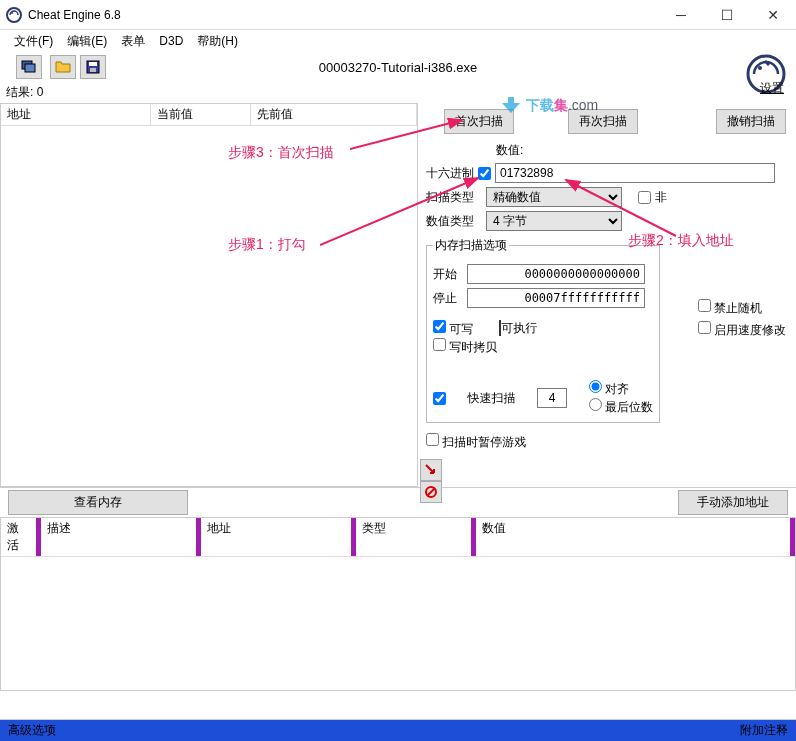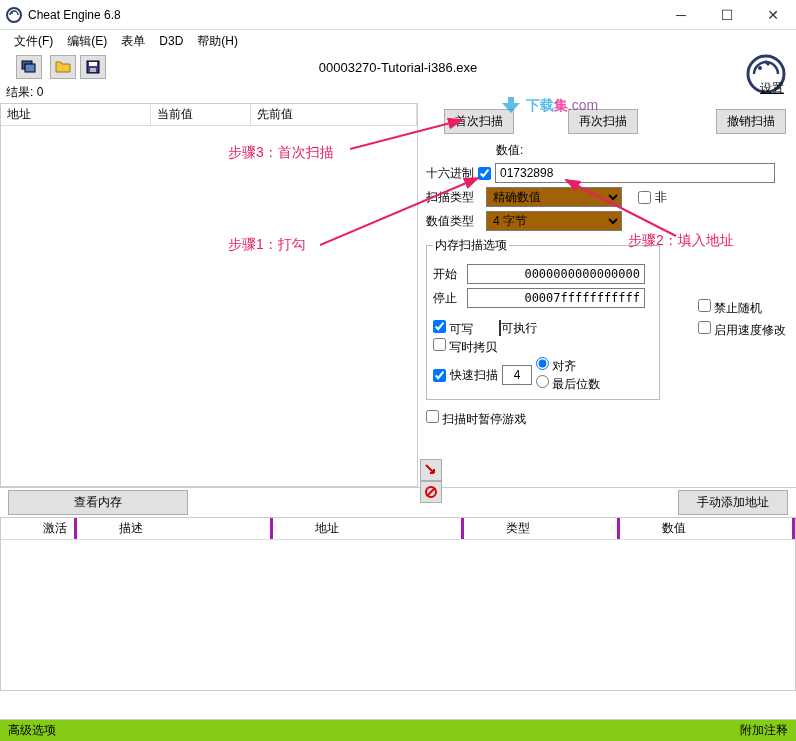--- a/index.html
+++ b/index.html
@@ -24,46 +24,46 @@
 .addr-table .th:nth-child(1) { width: 150px; }
 .addr-table .th:nth-child(2) { width: 100px; }
 .addr-table .th:nth-child(3) { flex: 1; }
 .right-panel { flex: 1; padding: 4px 8px; position: relative; }
 .btn { background: #e1e1e1; border: 1px solid #adadad; padding: 3px 10px; font-size: 12px; cursor: pointer; }
 .scan-btns { display: flex; gap: 54px; margin-bottom: 6px; margin-left: 18px; margin-top: 2px; }
 .row { display: flex; align-items: center; margin: 4px 0; gap: 4px; }
 .row .label { min-width: 56px; font-size: 12px; }
 input[type=text] { border: 1px solid #7a7a7a; padding: 2px 4px; font-size: 12px; background: #fff; }
 .value-input { width: 280px; border: 1px solid #5a8fd6; }
-select { border: 1px solid #7a7a7a; font-size: 12px; padding: 1px 2px; background: #a16207; }
+select { border: 1px solid #7a7a7a; font-size: 12px; padding: 1px 2px; background: #e5e5e5; }
 .mem-scan-box { border: 1px solid #bbb; margin-top: 6px; padding: 6px; width: 234px; }
 .mem-scan-box legend { background: #fff; padding: 0 2px; }
 .mem-row { display: flex; align-items: center; margin: 4px 0; }
 .mem-row .ml { width: 34px; }
 .mem-row input { width: 178px; text-align: right; font-family: monospace; }
 .exec-row { display: flex; gap: 26px; margin-top: 12px; }
-.fast-scan-row { display: flex; align-items: center; margin-top: 1px; gap: 4px; }
+.fast-scan-row { display: flex; align-items: center; margin-top: 24px; gap: 4px; justify-content: space-between; }
 .fast-scan-row input[type=text] { width: 30px; text-align: center; }
 .radio-col { display: flex; flex-direction: column; }
 .side-checks { position: absolute; right: 10px; top: 196px; display: flex; flex-direction: column; gap: 4px; }
 .right-panel .undo-btn { position: absolute; right: 10px; top: 6px; }
 .middle-sep { height: 30px; display: flex; align-items: center; justify-content: space-between; padding: 0 8px; border-top: 1px solid #ccc; }
 .view-mem-btn { width: 180px; padding: 3px 0; }
 .manual-add-btn { width: 110px; padding: 3px 0; }
 .small-icos { display: flex; flex-direction: column; gap: 0; }
 .small-ico { width: 22px; height: 22px; border: 1px solid #adadad; background: #e1e1e1; display: flex; align-items: center; justify-content: center; }
 .lower-table { border: 1px solid #ccc; height: 174px; }
 .lower-table .thead { display: flex; border-bottom: 1px solid #ddd; }
-.lower-table .th { border-right: 3px solid #a21caf; padding: 2px 6px; margin-left: 36px; }
+.lower-table .th { border-right: 5px solid #a21caf; padding: 2px 6px; }
 .lower-table .th:nth-child(1) { width: 40px; }
 .lower-table .th:nth-child(2) { width: 160px; }
 .lower-table .th:nth-child(3) { width: 155px; }
 .lower-table .th:nth-child(4) { width: 120px; }
 .lower-table .th:nth-child(5) { flex: 1; }
-.statusbar { position: absolute; bottom: 0; left: 0; right: 0; height: 22px; background: #84cc16; display: flex; justify-content: space-between; align-items: center; padding: 0 8px; border-top: 1px solid #ccc; gap: 17px; }
+.statusbar { position: absolute; bottom: 0; left: 0; right: 0; height: 22px; background: #1d4ed8; display: flex; justify-content: space-between; align-items: center; padding: 0 8px; border-top: 1px solid #ccc; gap: 17px; }
 .annotation { position: absolute; color: #e91e63; font-size: 14px; pointer-events: none; }
 svg.arrow { position: absolute; pointer-events: none; }
 .chk-black { appearance: none; width: 13px; height: 13px; border: 1px solid #333; position: relative; }
 .chk-black.filled::after { content: ''; position: absolute; left: 2px; top: 2px; right: 2px; bottom: 2px; background: #333; }
 .watermark { position: absolute; left: 500px; top: 95px; font-size: 14px; opacity: 0.7; }
 .watermark .dl { color: #1ba1e2; font-weight: bold; }
 .watermark .ji { color: #e6007e; font-weight: bold; }
 </style>
 </head>
 <body>
@@ -240,21 +240,21 @@
 <div class="statusbar">
   <span>高级选项</span>
   <span>附加注释</span>
 </div>
 
 <div class="watermark">
   <svg width="22" height="22" viewBox="0 0 22 22" style="vertical-align:middle">
       <path d="M2 8 h18 l-9 10z" fill="#1ba1e2"></path>
       <rect x="8" y="2" width="6" height="8" fill="#1ba1e2"></rect>
     </svg>
-  <span class="dl">下载</span><span class="ji">集</span><span style="color:#701a75">.com</span>
+  <span class="dl">下载</span><span class="ji">集</span><span style="color:#0f172a">.com</span>
 </div>
 
 <div class="annotation" style="left:228px; top:236px">步骤1：打勾</div>
 <div class="annotation" style="left:628px; top:232px">步骤2：填入地址</div>
 <div class="annotation" style="left:228px; top:144px">步骤3：首次扫描</div>
 
 <svg class="arrow" style="left:320px; top:150px" width="170" height="100">
   <defs>
       <marker id="ah1" markerWidth="8" markerHeight="8" refX="7" refY="3" orient="auto">
         <path d="M0 0 L8 3 L0 6 z" fill="#e91e63"></path>

